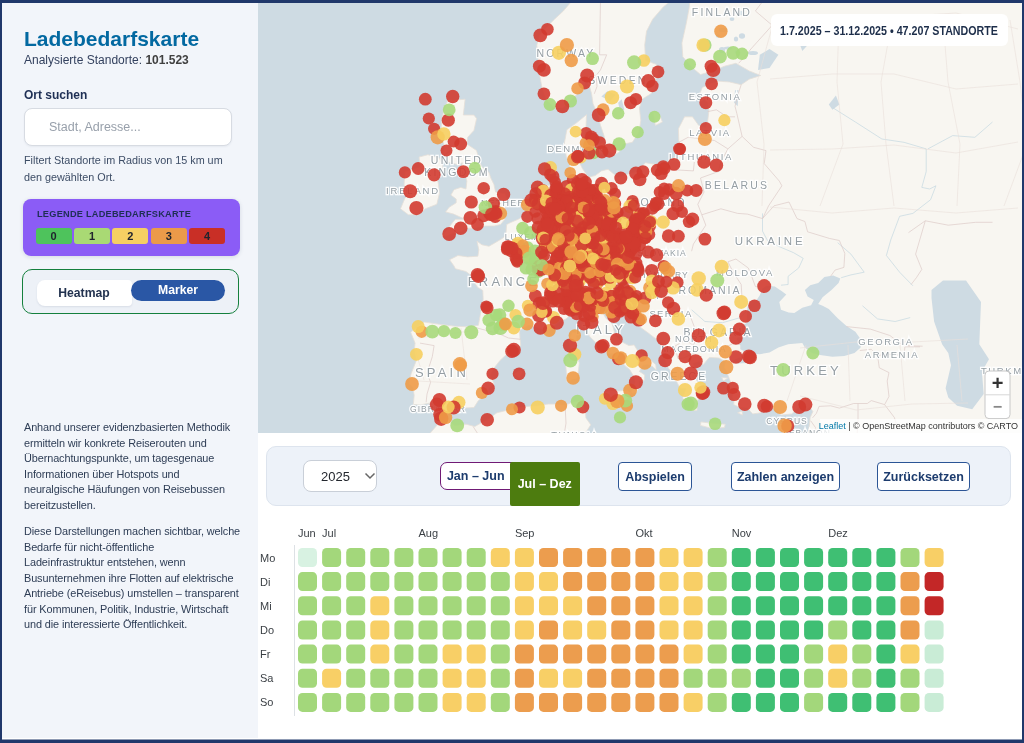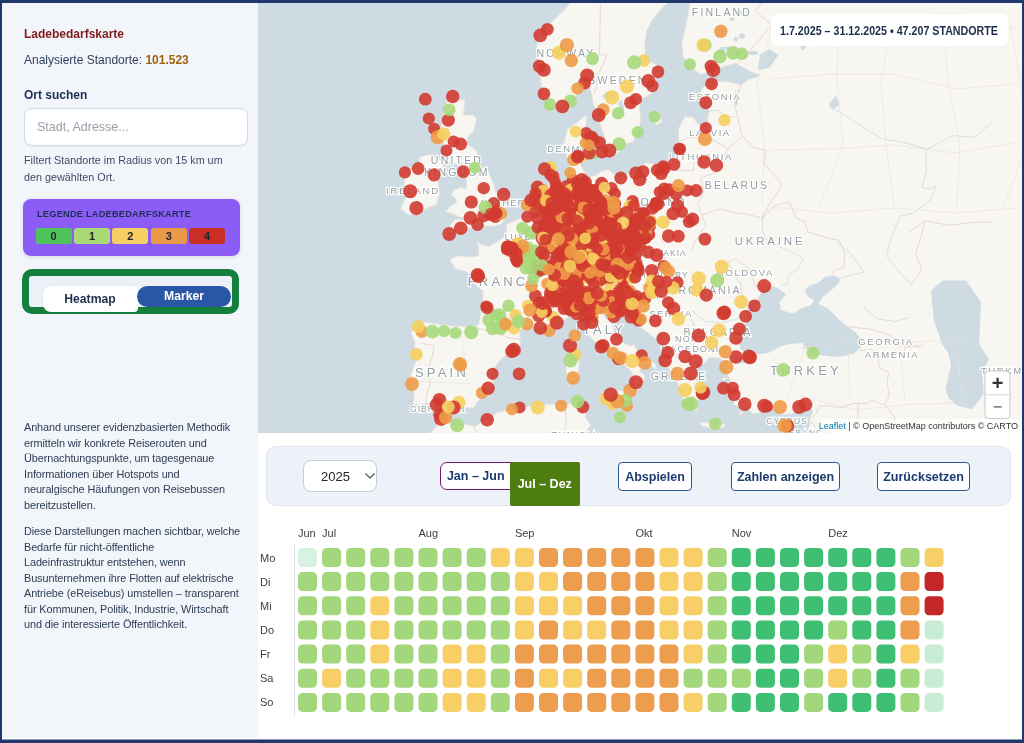--- a/index.html
+++ b/index.html
@@ -1,32 +1,32 @@
 <!DOCTYPE html>
 <html><head><meta charset="utf-8">
 <style>
 *{margin:0;padding:0;box-sizing:border-box}
 html,body{width:1024px;height:743px;overflow:hidden;background:#fff;font-family:"Liberation Sans",sans-serif}
 .abs{position:absolute}
 #sidebar{left:2px;top:3px;width:256px;height:735px;background:#f2f5fa}
-#sidebar h1{position:absolute;left:22px;top:24px;font-size:12px;font-weight:bold;color:#7f1d1d;letter-spacing:0px}
+#sidebar h1{position:absolute;left:22px;top:24px;font-size:21px;font-weight:bold;color:#0369a1;letter-spacing:0px}
 .sub{position:absolute;left:22px;top:50px;font-size:12px;color:#33415e}
-.sub b{color:#a16207}
+.sub b{color:#404040}
 .lbl{position:absolute;left:22px;top:85px;font-size:12px;font-weight:bold;color:#1e2f54}
-#inp{position:absolute;left:22px;top:105px;width:224px;height:38px;background:#fff;border:1px solid #d7dbe2;border-radius:8px;
- box-shadow:0 1px 2px rgba(30,47,84,0.06);display:flex;align-items:center;padding-left:12px;
+#inp{position:absolute;left:22px;top:105px;width:208px;height:38px;background:#fff;border:1px solid #d7dbe2;border-radius:8px;
+ box-shadow:0 1px 2px rgba(30,47,84,0.06);display:flex;align-items:center;padding-left:24px;
  font-size:12.5px;color:#98a0ab}
 .helper{position:absolute;left:22px;top:149px;width:220px;font-size:10.8px;color:#3d4d66;line-height:17px}
 #legend{position:absolute;left:21px;top:196px;width:217px;height:57px;background:#8b5cf6;border-radius:8px;
  box-shadow:0 1px 4px rgba(30,47,84,0.14)}
 #legend .t{position:absolute;left:14px;top:10px;font-size:9.2px;font-weight:bold;letter-spacing:0.25px;color:#1e2f54}
 .chips{position:absolute;left:12.5px;top:28.5px;display:flex;gap:2.2px}
 .chip{width:36.2px;height:16.5px;border-radius:3px;font-size:11px;font-weight:bold;color:#20242e;
  display:flex;align-items:center;justify-content:center}
-#toggle{position:absolute;left:20px;top:266px;width:217px;height:45px;background:#edf1f7;border:7px solid #15803d;
+#toggle{position:absolute;left:20px;top:266px;width:217px;height:45px;background:#edf1f7;border:1px solid #15803d;
  border-radius:10px}
 #tg-w{position:absolute;left:13.5px;top:9.5px;width:95px;height:26.5px;background:#fff;border-radius:8px 4px 4px 8px;
  display:flex;align-items:center;justify-content:center;font-size:12.2px;font-weight:bold;color:#22324f;
  box-shadow:0 1px 2px rgba(30,47,84,0.10)}
 #tg-b{position:absolute;left:108px;top:9.5px;width:94px;height:21px;background:#2a57a5;border-radius:11px;
  display:flex;align-items:center;justify-content:center;font-size:12.2px;font-weight:bold;color:#fff}
 .para{position:absolute;left:22px;width:224px;font-size:10.9px;color:#2e3d55;line-height:15.5px;letter-spacing:-0.1px}
 #map{left:258px;top:3px;width:764px;height:430px}
 #content{left:258px;top:433px;width:764px;height:305px;background:#fff}
 #panel{left:266px;top:446px;width:745px;height:60px;background:#edf2f9;border:1px solid #dde4ee;border-radius:10px}

